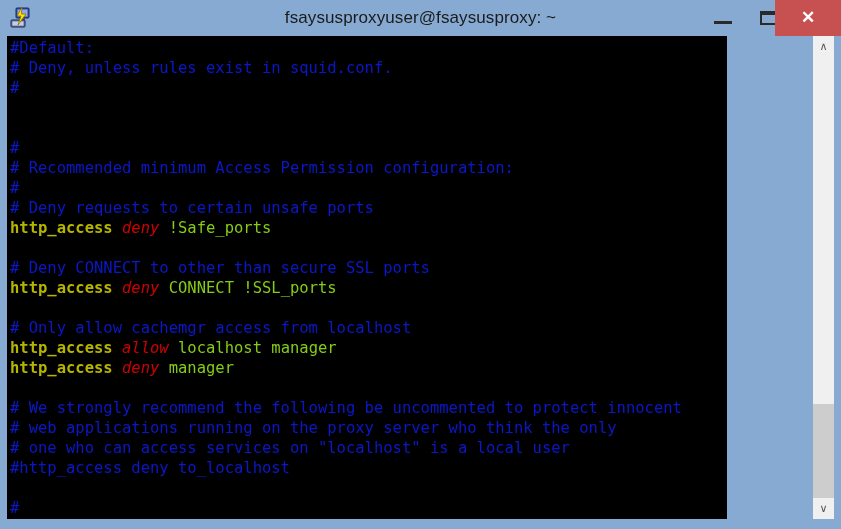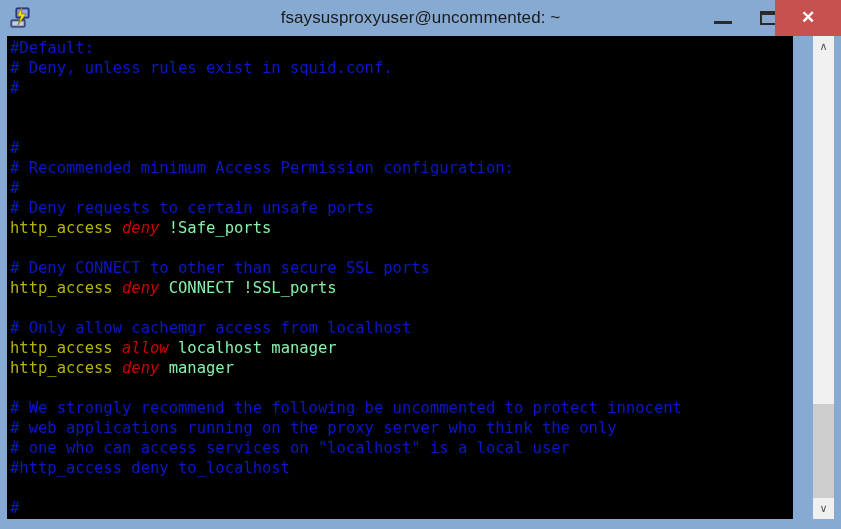--- a/index.html
+++ b/index.html
@@ -97,44 +97,44 @@
   
   #terminal-wrap {
     position: absolute;
     left: 7px; top: 36px;
     width: 827px;
     height: 483px;
   }
   #terminal {
     position: absolute;
     left: 0; top: 0;
-    width: 786px;
+    width: 720px;
     height: 483px;
     background: #000000;
     overflow: hidden;
   }
   #screen {
     position: absolute;
     left: 3px; top: 2px;
     width: 800px;
     font-family: "DejaVu Sans Mono", "Liberation Mono", monospace;
     font-size: 15.5px;
     line-height: 20px;
     white-space: pre;
     letter-spacing: 0px;
   }
   .row {
     height: 20px;
     white-space: pre;
     font-family: "DejaVu Sans Mono", "Liberation Mono", monospace;
   }
   .c-comment { color: #0b18c8; }
-  .c-key     { color: #b5b500; }
+  .c-key     { color: #b5b500; font-weight: bold; }
   .c-act     { color: #cc0000; font-style: italic; }
-  .c-plain   { color: #86efac; }
+  .c-plain   { color: #84cc16; }
 
   
   #scrollbar {
     position: absolute;
     left: 806px; top: 0;
     width: 21px;
     height: 483px;
     background: #f0f0f0;
   }
   .sb-btn {
@@ -178,21 +178,21 @@
       <svg width="24" height="24" viewBox="0 0 24 24">
         <rect x="7" y="2" width="13" height="10" rx="1" fill="#3a4fa8" stroke="#1a2560" stroke-width="1"></rect>
         <rect x="8.5" y="3.5" width="10" height="7" fill="#8fa8e8"></rect>
         <rect x="11" y="12" width="5" height="2" fill="#555"></rect>
         <rect x="2" y="14" width="14" height="7" rx="1" fill="#6f7f9f" stroke="#1a2560" stroke-width="1"></rect>
         <rect x="3.5" y="15.5" width="11" height="4" fill="#c6cfe0"></rect>
         <path d="M13 1 L8 10 L12 10 L9 19 L17 8 L12.5 8 Z" fill="#ffe000" stroke="#7a6a00" stroke-width="0.7"></path>
       </svg>
     </div>
 
-    <div id="title-text">fsaysusproxyuser@uncommented: ~</div>
+    <div id="title-text">fsaysusproxyuser@fsaysusproxy: ~</div>
 
     <div class="winbtn" id="btn-min">
       <span class="glyph"></span>
     </div>
     <div class="winbtn" id="btn-max">
       <span class="glyph"></span>
     </div>
     <div class="winbtn" id="btn-close">
       <span class="glyph">✕</span>
     </div>

